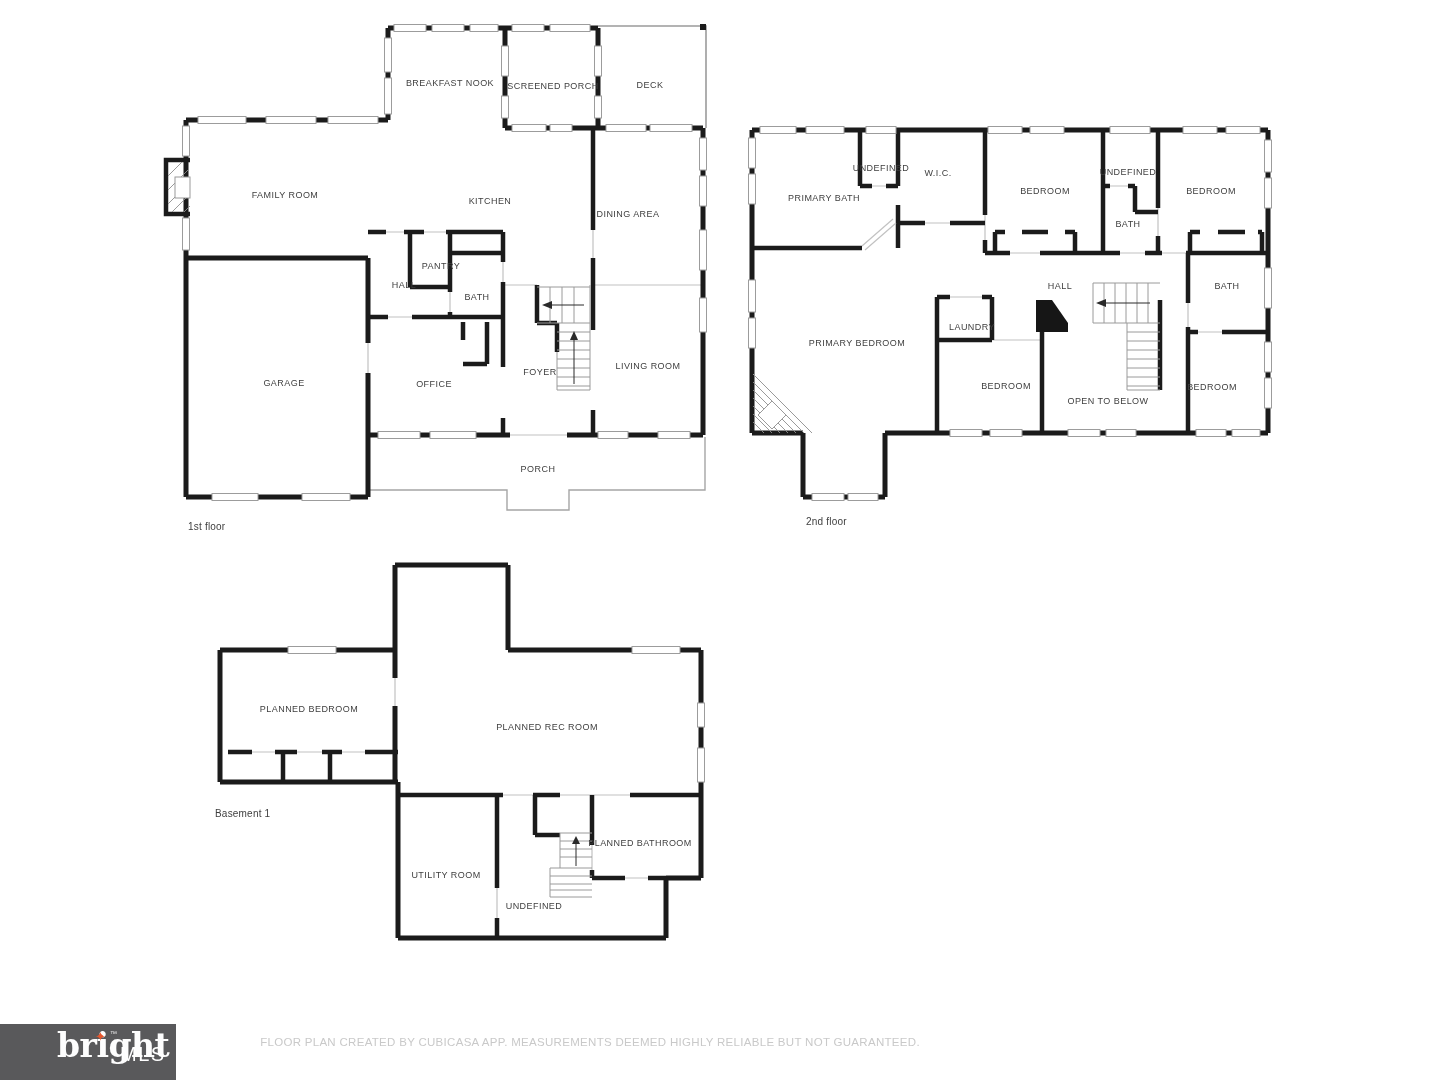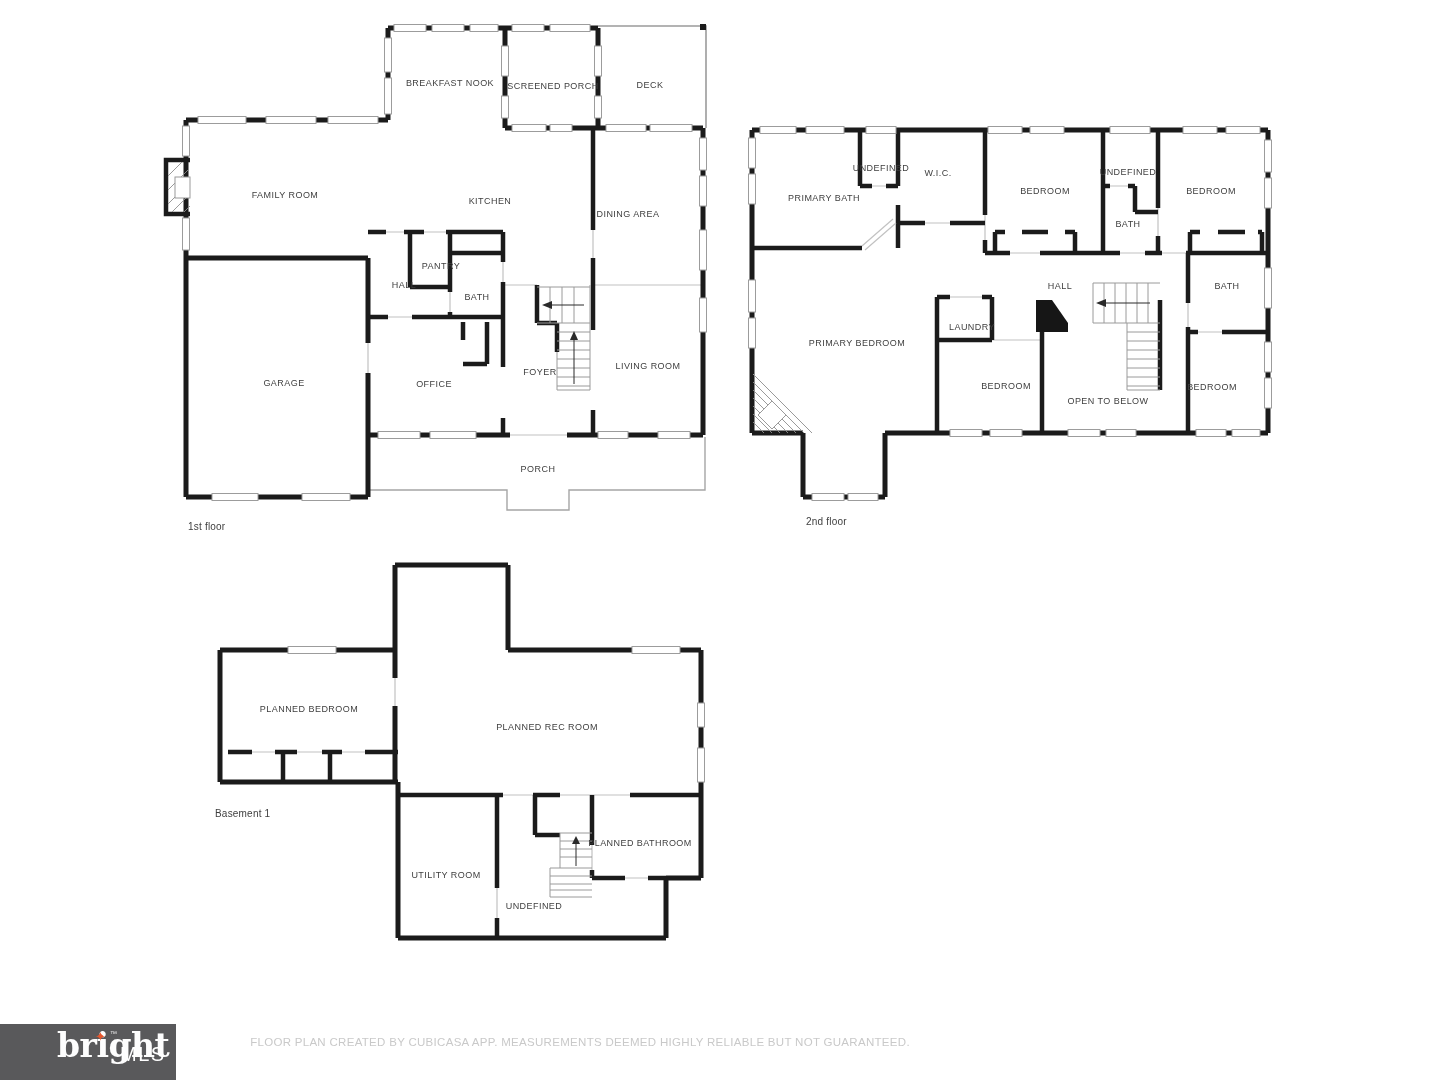--- a/index.html
+++ b/index.html
@@ -16,21 +16,21 @@
   .hatch{stroke:#8f8f8f;stroke-width:0.9;fill:none;}
   .arrow{stroke:#2a2a2a;stroke-width:1;fill:none;}
   .ahead{fill:#2a2a2a;stroke:none;}
   .chimney{fill:#161616;stroke:none;}
   .diam{fill:#ffffff;stroke:#9a9a9a;stroke-width:1;}
   .rlabel{font-family:"Liberation Sans",sans-serif;font-size:9px;fill:#3e3e3e;
           letter-spacing:0.45px;text-anchor:middle;}
   .flabel{font-family:"Liberation Sans",sans-serif;font-size:10px;fill:#3e3e3e;
           letter-spacing:0.2px;text-anchor:start;}
   #footer-disclaimer{position:absolute;left:0;top:1036px;width:1160px;
-     text-align:center;font-size:11.5px;color:#c9c9c9;letter-spacing:0.3px;}
+     text-align:center;font-size:11.5px;color:#c9c9c9;letter-spacing:0.3px;padding-left:10px;}
   #brand-logo{position:absolute;left:0;top:1024px;width:176px;height:56px;
      background:#59595b;}
   #logo-bright{position:absolute;left:17px;top:2px;
      font-family:"DejaVu Serif",serif;font-weight:600;font-size:33px;
      color:#fdfdfd;letter-spacing:-0.5px;margin-left:40px;}
   #logo-spark{position:absolute;left:95px;top:5px;color:#e4572e;font-size:13px;
      font-family:"DejaVu Sans",sans-serif;}
   #logo-tm{position:absolute;left:110px;top:6px;color:#e8e8e8;font-size:7px;}
   #logo-mls{position:absolute;left:120px;top:19px;
      font-family:Liberation Sans, sans-serif;font-size:20px;color:#ffffff;

